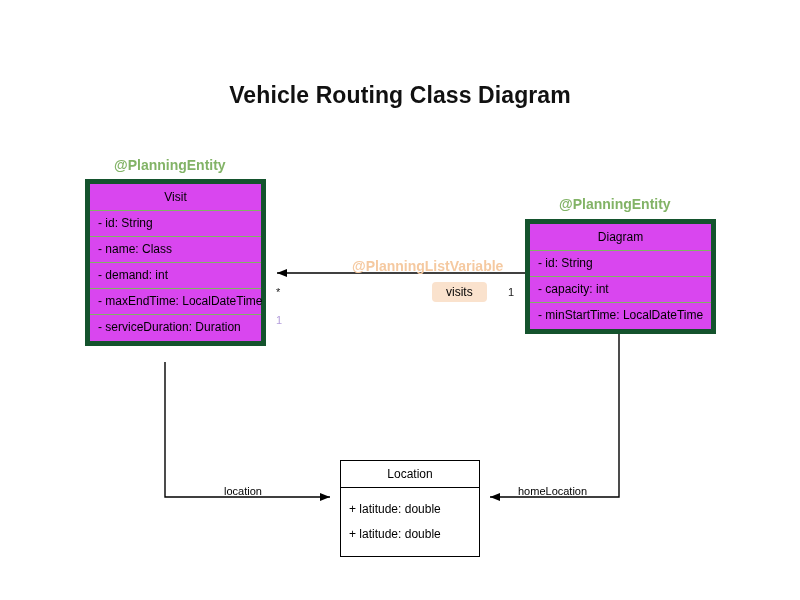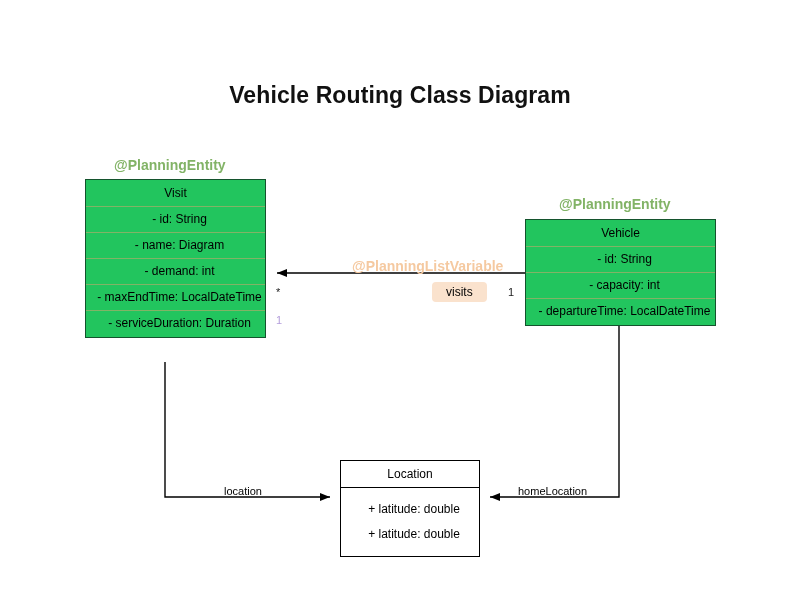--- a/index.html
+++ b/index.html
@@ -42,22 +42,22 @@
     font-size: 23px;
     font-weight: bold;
     letter-spacing: 0.1px;
     color: #111111;
   }
 
   
   .class-box {
     position: absolute;
     box-sizing: border-box;
-    border: 1px solid #14532d;
-    background: #22c55e;
+    border: 5px solid #14532d;
+    background: #d946ef;
   }
   .class-box.plain {
     border: 1px solid #000000;
     background: #ffffff;
   }
   .class-name {
     box-sizing: border-box;
     text-align: center;
     font-size: 12px;
     line-height: 26px;
@@ -69,21 +69,20 @@
     border-bottom: 1px solid #000000;
   }
   .class-attr {
     box-sizing: border-box;
     font-size: 12px;
     line-height: 25px;
     height: 26px;
     padding-left: 8px;
     border-bottom: 1px solid #82b366;
     white-space: nowrap;
-    text-align: center;
   }
   .class-attr:last-child {
     border-bottom: none;
   }
   .class-box.plain .class-attr {
     height: 25px;
     line-height: 24px;
     border-bottom: none;
   }
 
@@ -138,33 +137,33 @@
     <path d="M 165 362 L 165 497 L 330 497" fill="none" stroke="#000000" stroke-width="1.4" marker-end="url(#arrow-open)"></path>
 
     <path d="M 619 322 L 619 497 L 490 497" fill="none" stroke="#000000" stroke-width="1.4" marker-end="url(#arrow-open)"></path>
   </svg>
 
   <div class="annotation entity" style="left:114px; top:157px;">@PlanningEntity</div>
 
   <div class="class-box" style="left:85px; top:179px; width:181px;">
     <div class="class-name">Visit</div>
     <div class="class-attr">- id: String</div>
-    <div class="class-attr">- name: Diagram</div>
+    <div class="class-attr">- name: Class</div>
     <div class="class-attr">- demand: int</div>
     <div class="class-attr">- maxEndTime: LocalDateTime</div>
     <div class="class-attr">- serviceDuration: Duration</div>
   </div>
 
   <div class="annotation entity" style="left:559px; top:196px;">@PlanningEntity</div>
 
   <div class="class-box" style="left:525px; top:219px; width:191px;">
-    <div class="class-name">Vehicle</div>
+    <div class="class-name">Diagram</div>
     <div class="class-attr">- id: String</div>
     <div class="class-attr">- capacity: int</div>
-    <div class="class-attr">- departureTime: LocalDateTime</div>
+    <div class="class-attr">- minStartTime: LocalDateTime</div>
   </div>
 
   <div class="class-box plain" style="left:340px; top:460px; width:140px;">
     <div class="class-name">Location</div>
     <div class="class-attr" style="padding-top:9px; height:34px;">+ latitude: double</div>
     <div class="class-attr" style="height:34px;">+ latitude: double</div>
   </div>
 
   <div class="annotation listvar" style="left:352px; top:231px;margin-top:27px;">@PlanningListVariable</div>
 

